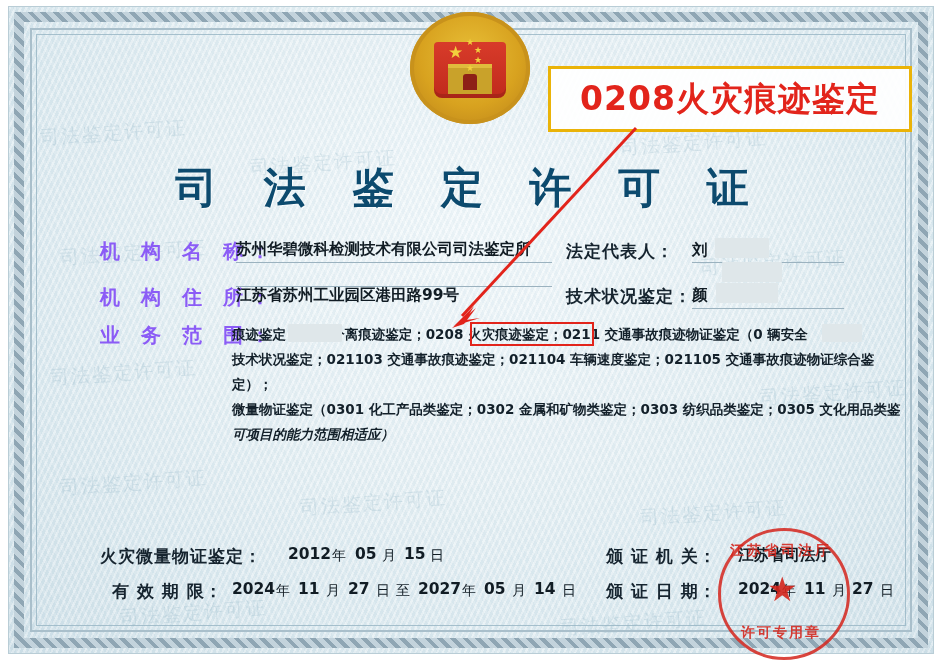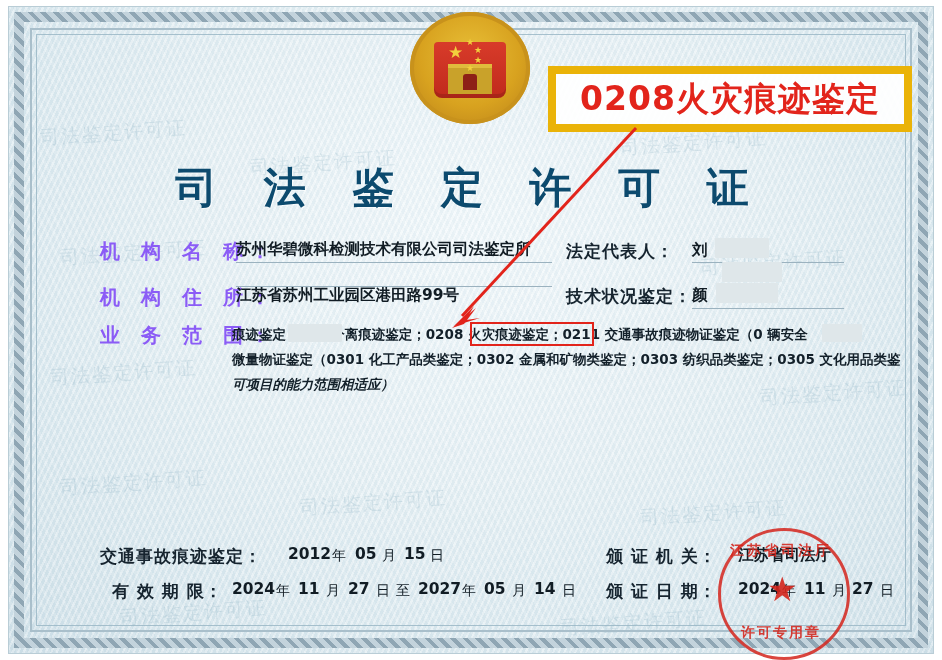--- a/index.html
+++ b/index.html
@@ -212,21 +212,21 @@
     pointer-events: none;
   }
 
   
   .callout {
     position: absolute;
     left: 548px;
     top: 66px;
     width: 364px;
     height: 66px;
-    border: 8px solid #eab308;
+    border: 3px solid #eab308;
     box-sizing: border-box;
     background: rgba(255,255,255,0.92);
     display: flex;
     align-items: center;
     justify-content: center;
   }
   .callout span {
     font-family: "DejaVu Sans", sans-serif;
     font-size: 33px;
     font-weight: bold;
@@ -348,40 +348,41 @@
 
   <div class="field label-md" style="left:566px; top:285px;">技术状况鉴定：</div>
   <div class="field value" style="left:692px; top:285px;">颜</div>
   <div class="redact" style="position:absolute; left:716px; top:283px; width:62px; height:20px;"></div>
   <div class="underline-row" style="left:692px; top:308px; width:152px;"></div>
 
   <div class="field label-lg" style="left:100px; top:322px;">业 务 范 围：</div>
 
   <div class="scope-body">
     <div>痕迹鉴定（         整体分离痕迹鉴定；0208 火灾痕迹鉴定；0211 交通事故痕迹物证鉴定（0      辆安全</div>
+    <div>技术状况鉴定；021103 交通事故痕迹鉴定；021104 车辆速度鉴定；021105 交通事故痕迹物证综合鉴定）；</div>
     <div>微量物证鉴定（0301 化工产品类鉴定；0302 金属和矿物类鉴定；0303 纺织品类鉴定；0305 文化用品类鉴</div>
     <div class="ital">可项目的能力范围相适应）</div>
   </div>
 
   <div class="redact" style="position:absolute; left:288px; top:324px; width:54px; height:18px;"></div>
   <div class="redact" style="position:absolute; left:822px; top:324px; width:40px; height:18px;"></div>
 
   <div class="scope-highlight-box"></div>
 
   <div class="callout">
     <span>0208火灾痕迹鉴定</span>
   </div>
 
   <svg class="arrow-svg" viewBox="0 0 200 215">
     <line x1="196" y1="8" x2="22" y2="196" stroke="#e2241b" stroke-width="3"></line>
     <polygon points="14,206 34,186 26,200 40,198" fill="#e2241b"></polygon>
     <polygon points="12,208 36,188 24,204" fill="#e2241b"></polygon>
   </svg>
 
-  <div class="field label-md" style="left:100px; top:545px;">交通事故痕迹鉴定：</div>
+  <div class="field label-md" style="left:100px; top:545px;">火灾微量物证鉴定：</div>
   <div class="field value" style="left:288px; top:545px;">2012</div>
   <div class="field value-sm" style="left:332px; top:547px;">年</div>
   <div class="field value" style="left:355px; top:545px;">05</div>
   <div class="field value-sm" style="left:382px; top:547px;">月</div>
   <div class="field value" style="left:404px; top:545px;">15</div>
   <div class="field value-sm" style="left:430px; top:547px;">日</div>
 
   <div class="field label-md" style="left:606px; top:545px;">颁 证 机 关：</div>
   <div class="field value" style="left:738px; top:545px;">江苏省司法厅</div>
 

